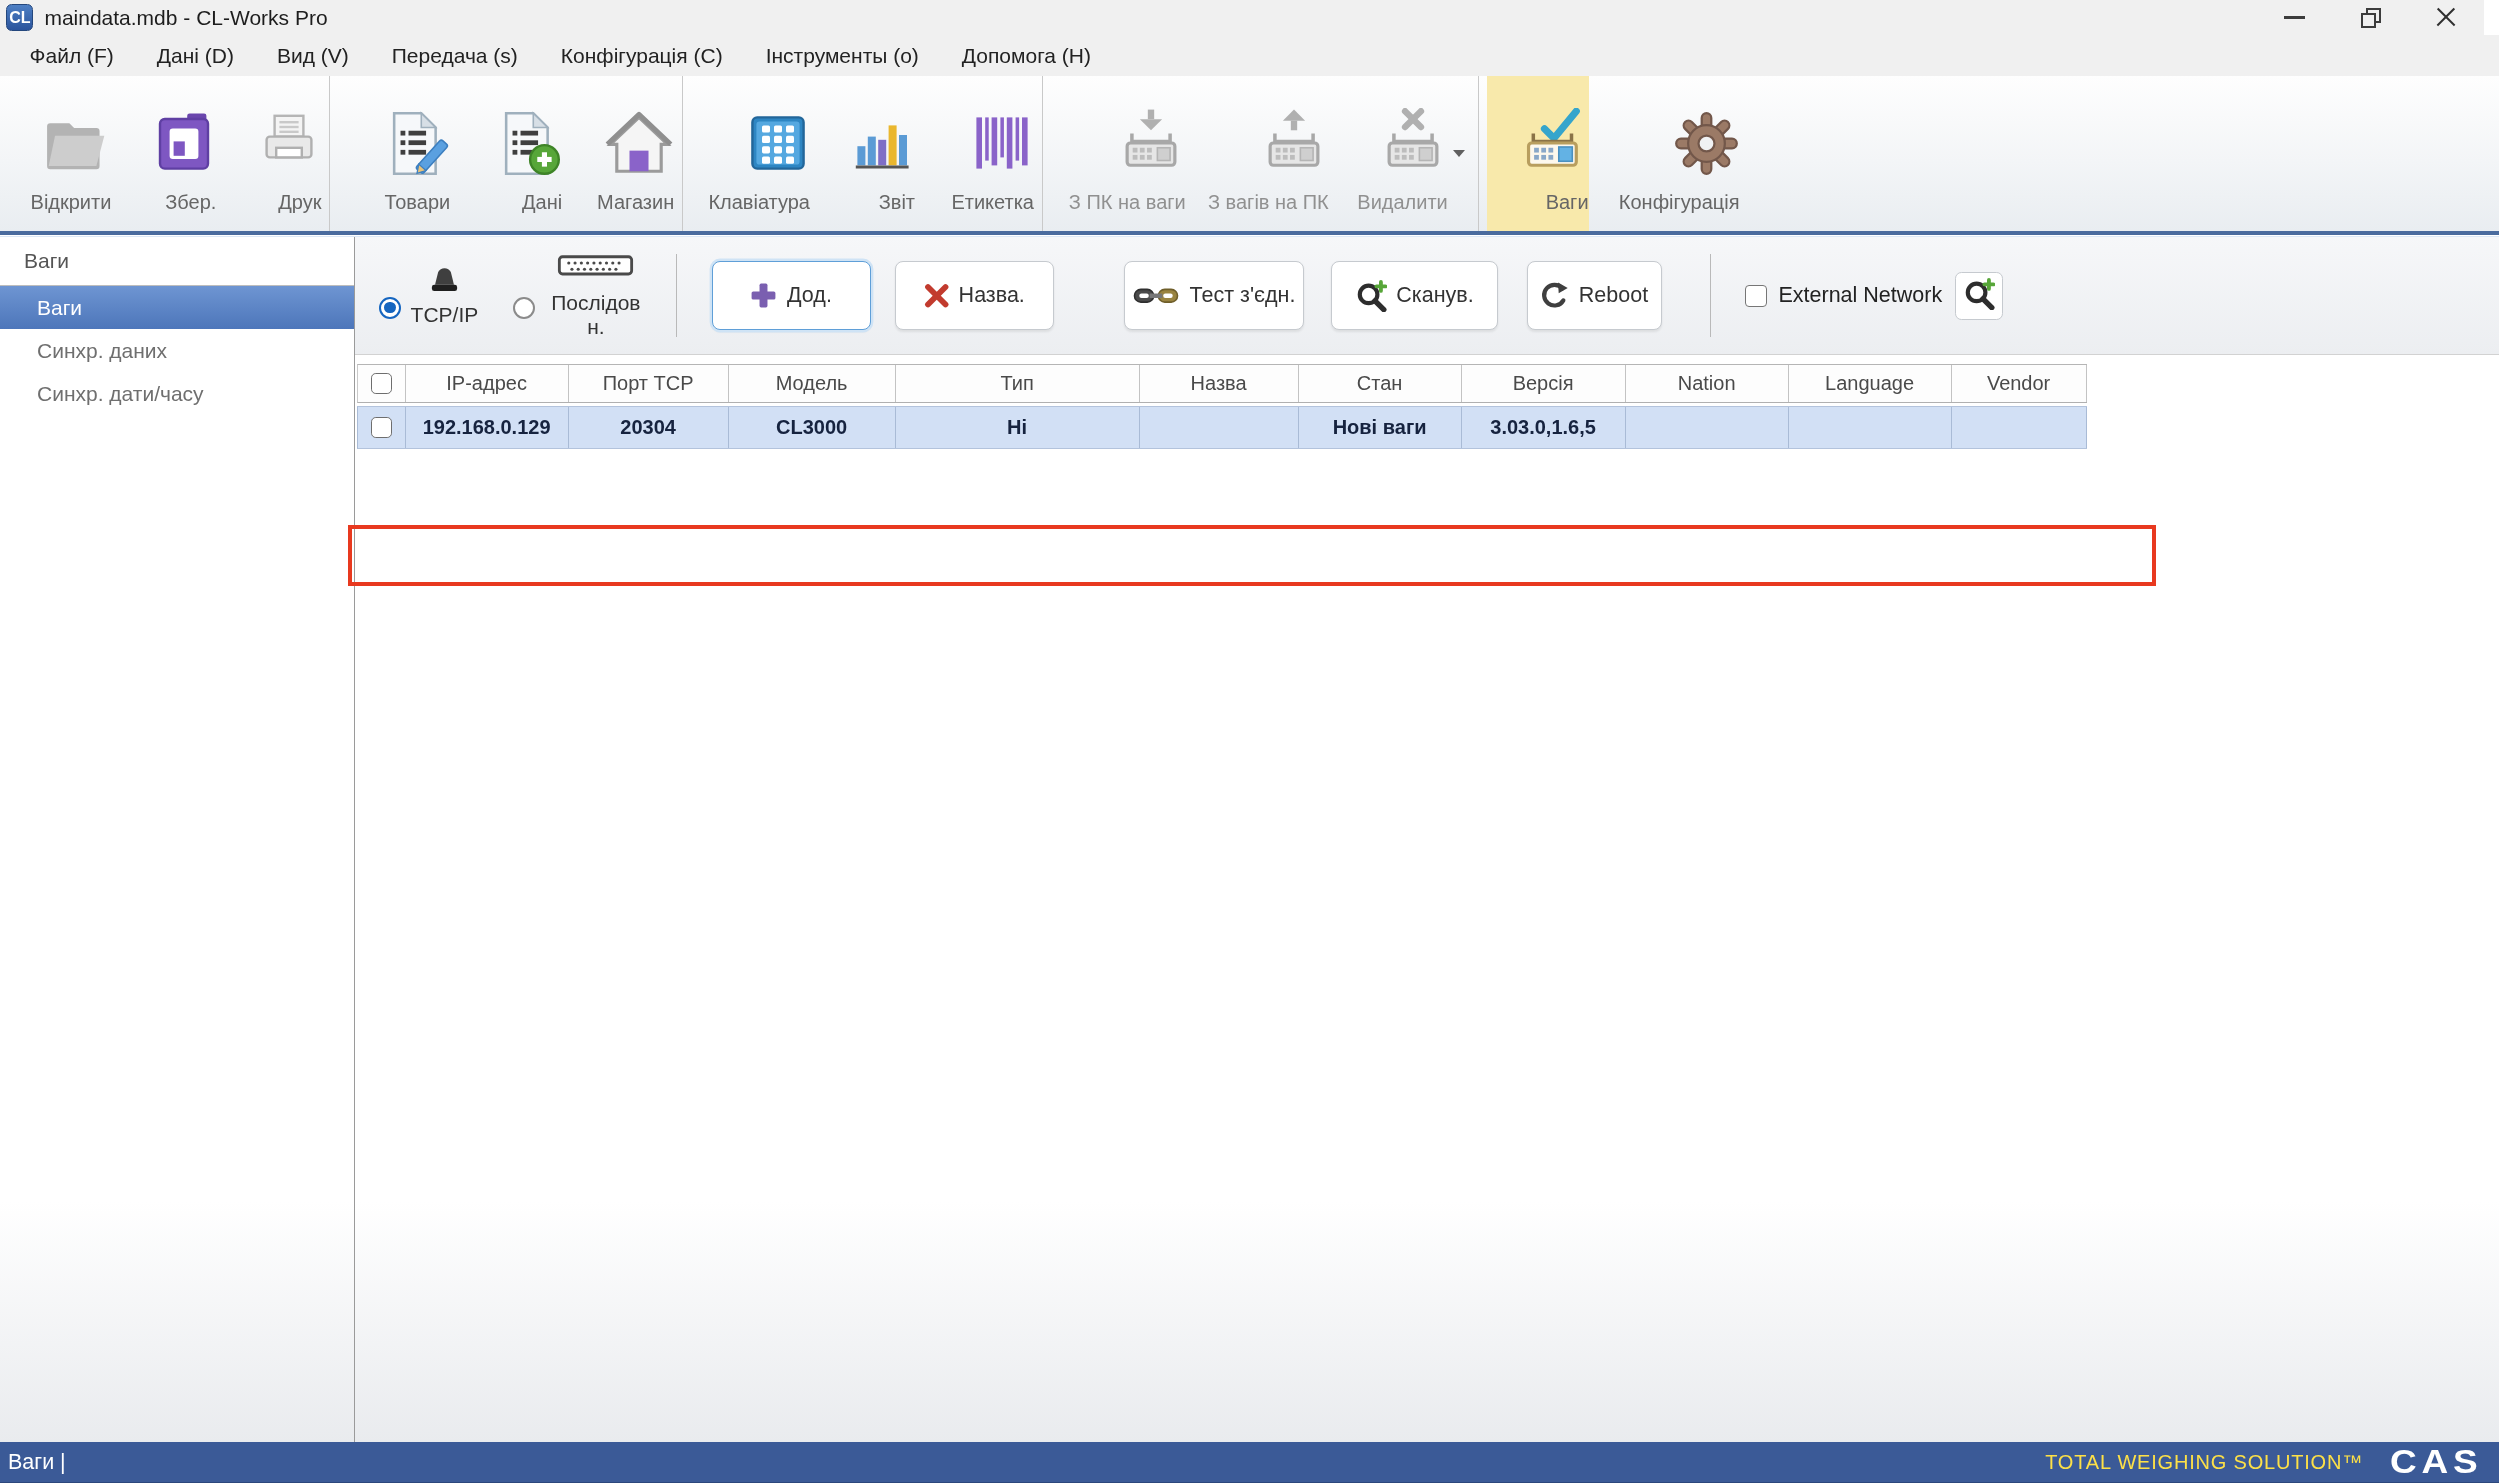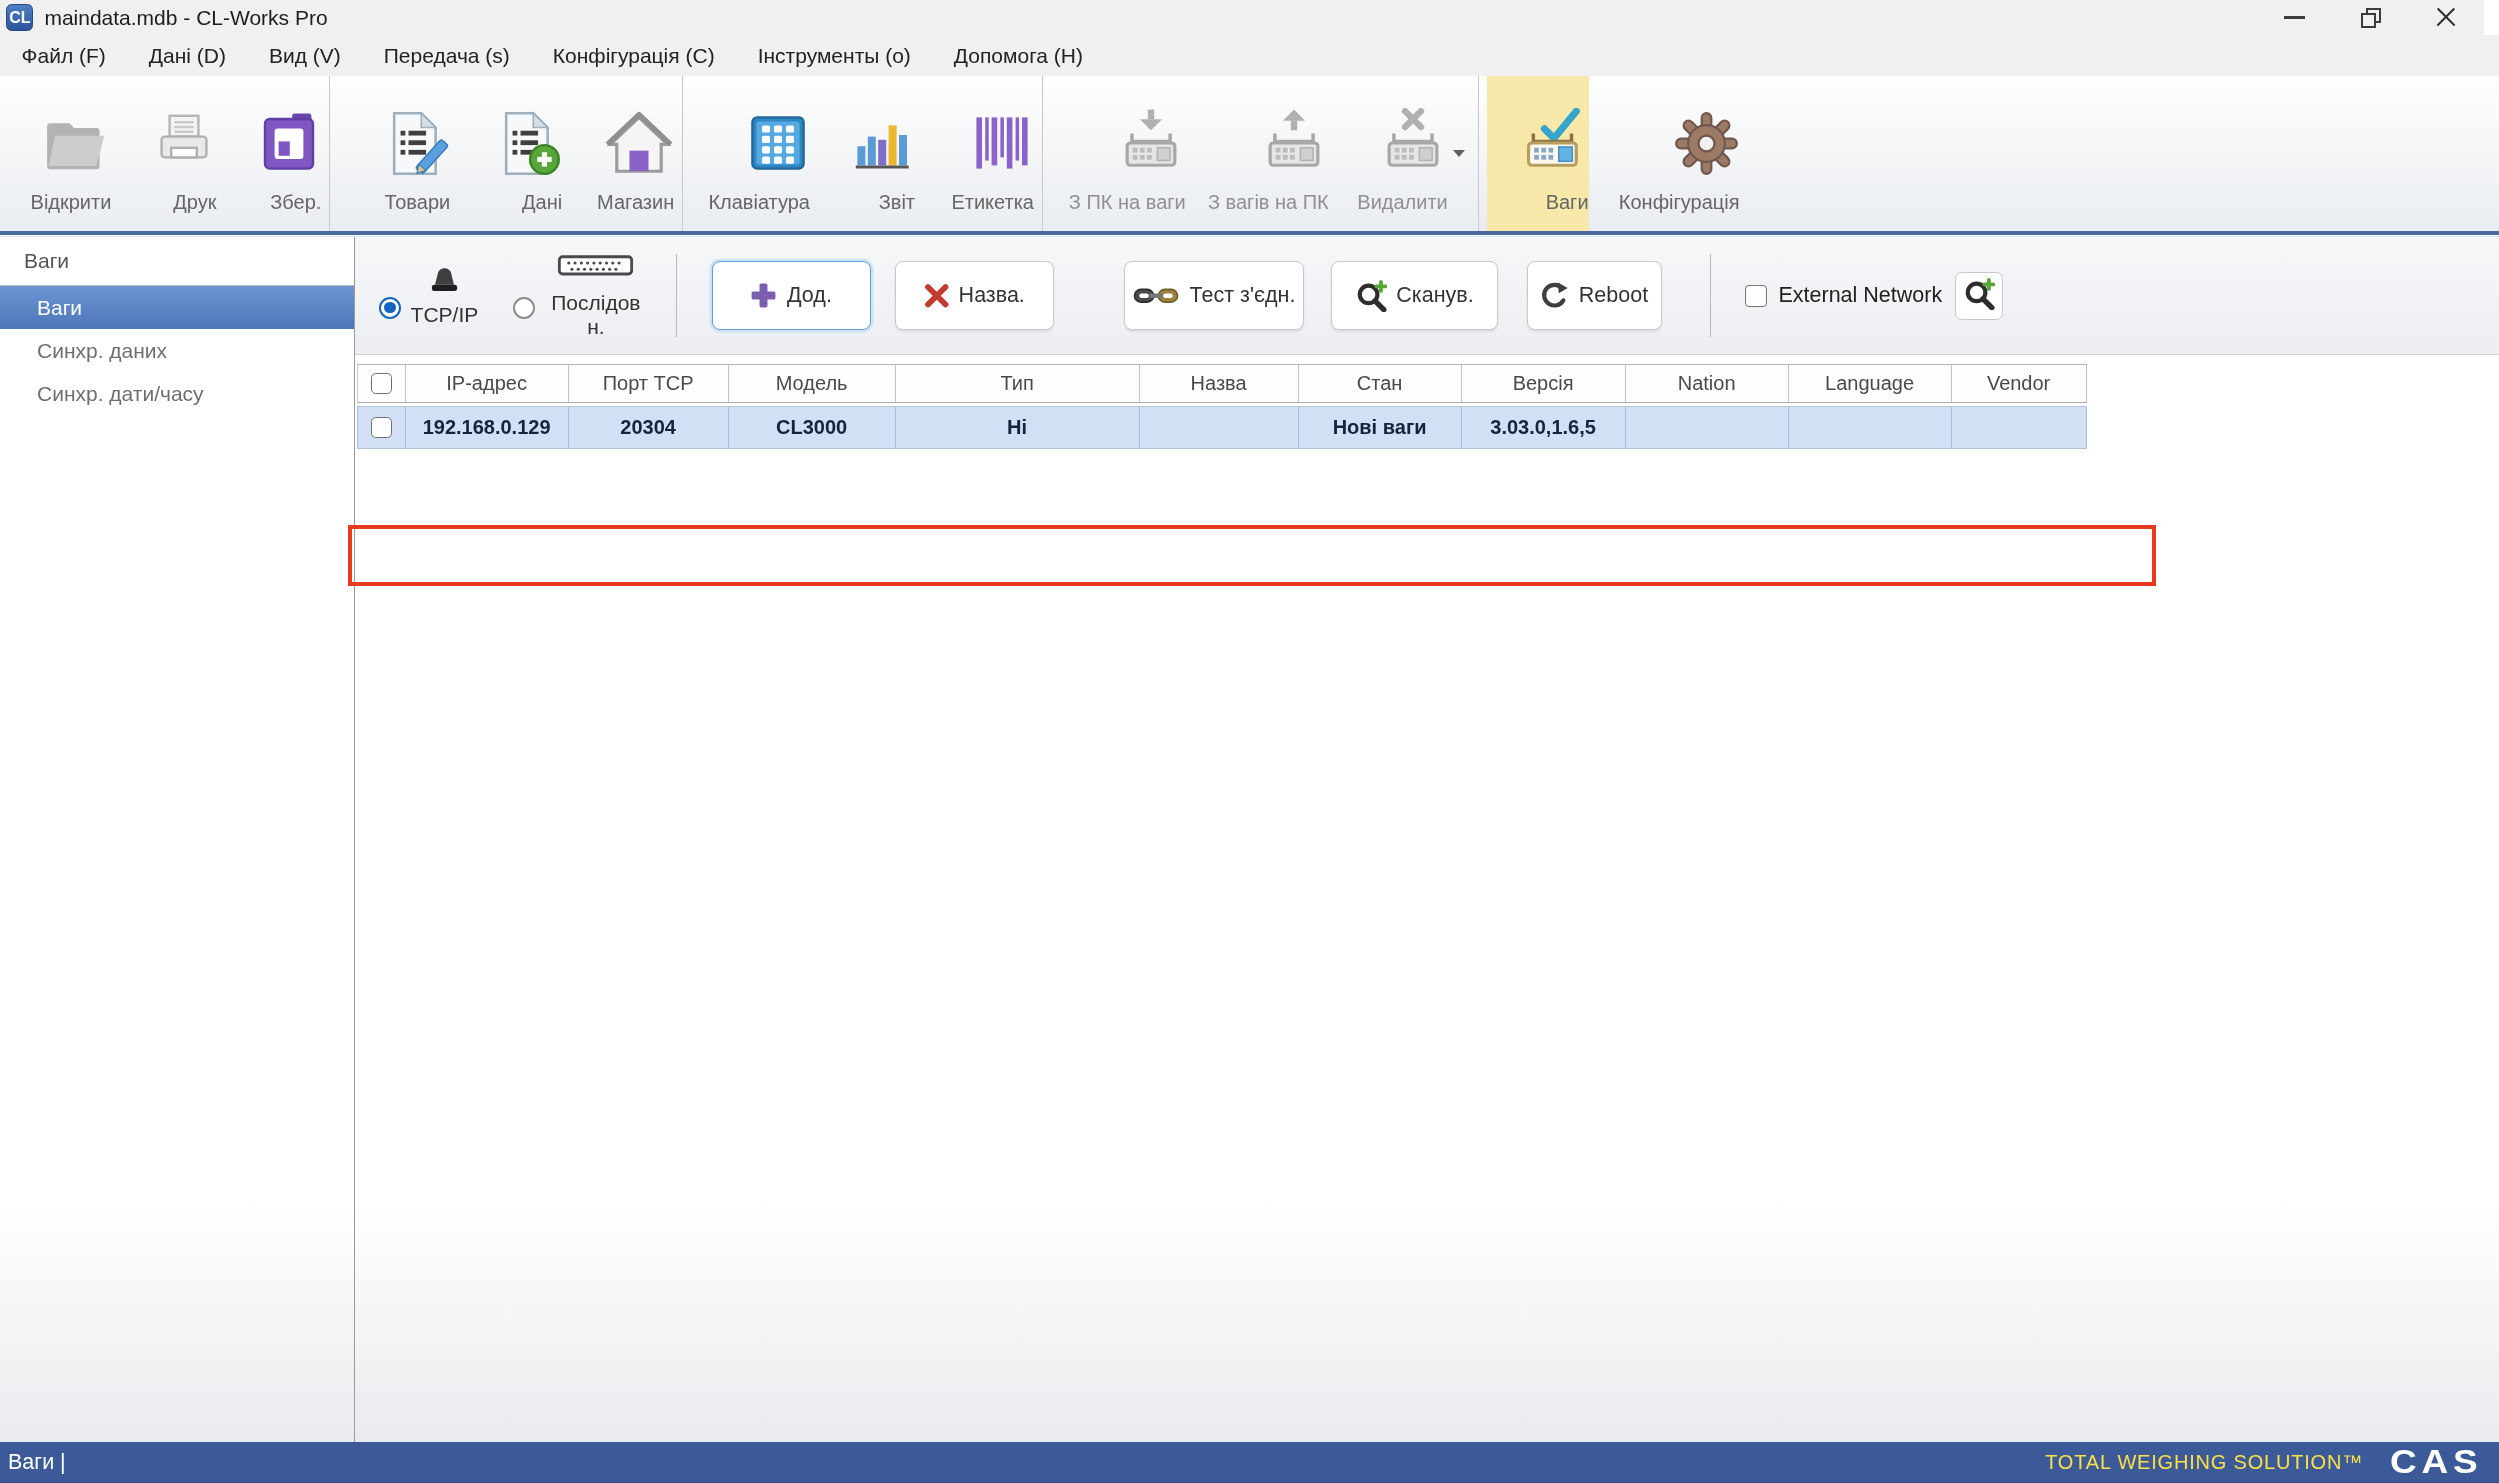--- a/index.html
+++ b/index.html
@@ -21,21 +21,21 @@
   .restore-glyph .back{position:absolute;top:0;left:5.6px;width:11px;height:11px;border:2.4px solid #3c3c3c;}
   .restore-glyph .front{position:absolute;top:4.8px;left:0;width:11px;height:11px;border:2.4px solid #3c3c3c;background:#f0f0f0;}
   .close-glyph{position:relative;width:22px;height:22px;}
   .close-glyph::before,.close-glyph::after{content:"";position:absolute;top:9.6px;left:-0.8px;
             width:24px;height:2.4px;background:#2f2f2f;}
   .close-glyph::before{transform:rotate(45deg);}
   .close-glyph::after{transform:rotate(-45deg);}
 
   
   .menubar{position:absolute;top:35px;left:0;right:0;height:41px;background:#f0f0f0;
-           display:flex;align-items:center;}
+           display:flex;align-items:center;padding-left:8px;}
   .menu-item{font-size:21px;color:#222;padding:0 21.5px;white-space:nowrap;}
 
   
   .toolbar{position:absolute;top:76px;left:0;right:0;height:155px;
            background:linear-gradient(#fefefe,#f3f5f7 55%,#e9edf1);
            border-bottom:4.8px solid #4a6b9e;box-sizing:content-box;}
   .tb-inner{display:flex;height:100%;align-items:stretch;padding-left:6.4px;}
   .tb-btn{display:flex;flex-direction:column;align-items:flex-end;padding-top:19px;
           box-sizing:border-box;}
   .tb-icon{height:96px;display:flex;align-items:center;justify-content:center;}
@@ -152,41 +152,41 @@
           <path d="M5 7 h12 l3 3 h14 a2 2 0 0 1 2 2 v22 a2 2 0 0 1 -2 2 H5 a2 2 0 0 1 -2 -2 V9 a2 2 0 0 1 2 -2 z" fill="#b3b3b3"></path>
           <path d="M8 15 h31 l-5 19 H4 z" fill="#cdcdcd"></path>
         </svg>
       </span>
       <span class="tb-label">Відкрити</span>
     </div>
 
     <div class="tb-btn wA">
       <span class="tb-icon">
         <svg width="64" height="64" viewBox="0 0 40 40">
+          <rect x="22" y="1.5" width="12" height="7" rx="1.5" fill="#6a46ad"></rect>
+          <rect x="5" y="5" width="30" height="31" rx="3" fill="#7e57c2" stroke="#5f3fa3" stroke-width="1.5"></rect>
+          <rect x="11" y="11" width="18" height="19" rx="2" fill="#ffffff"></rect>
+          <rect x="13.5" y="19" width="7" height="9" fill="#7e57c2"></rect>
+        </svg>
+      </span>
+      <span class="tb-label">Збер.</span>
+    </div>
+
+    <div class="tb-btn wA">
+      <span class="tb-icon">
+        <svg width="64" height="64" viewBox="0 0 40 40">
           <rect x="11" y="3" width="18" height="13" fill="#f4f4f4" stroke="#b5b5b5" stroke-width="1.5"></rect>
           <line x1="14" y1="7" x2="26" y2="7" stroke="#c9c9c9" stroke-width="1.5"></line>
           <line x1="14" y1="10" x2="26" y2="10" stroke="#c9c9c9" stroke-width="1.5"></line>
           <line x1="14" y1="13" x2="26" y2="13" stroke="#c9c9c9" stroke-width="1.5"></line>
           <rect x="6" y="16" width="28" height="13" rx="2" fill="#e9e9e9" stroke="#b0b0b0" stroke-width="1.5"></rect>
           <rect x="12" y="23" width="16" height="6" fill="#ffffff" stroke="#b0b0b0" stroke-width="1.5"></rect>
         </svg>
       </span>
       <span class="tb-label">Друк</span>
-    </div>
-
-    <div class="tb-btn wA">
-      <span class="tb-icon">
-        <svg width="64" height="64" viewBox="0 0 40 40">
-          <rect x="22" y="1.5" width="12" height="7" rx="1.5" fill="#6a46ad"></rect>
-          <rect x="5" y="5" width="30" height="31" rx="3" fill="#7e57c2" stroke="#5f3fa3" stroke-width="1.5"></rect>
-          <rect x="11" y="11" width="18" height="19" rx="2" fill="#ffffff"></rect>
-          <rect x="13.5" y="19" width="7" height="9" fill="#7e57c2"></rect>
-        </svg>
-      </span>
-      <span class="tb-label">Збер.</span>
     </div>
 
     <div class="tb-sep"></div>
 
     <div class="tb-btn wB">
       <span class="tb-icon">
         <svg width="67" height="67" viewBox="0 0 42 42">
           <path d="M7 2 h17 l9 9 v29 H7 z" fill="#f6f8fa" stroke="#9fb0bd" stroke-width="1.6"></path>
           <path d="M24 2 l9 9 h-9 z" fill="#d7dfe6" stroke="#9fb0bd" stroke-width="1"></path>
           <rect x="11" y="13" width="3" height="3" fill="#3f3f3f"></rect>

